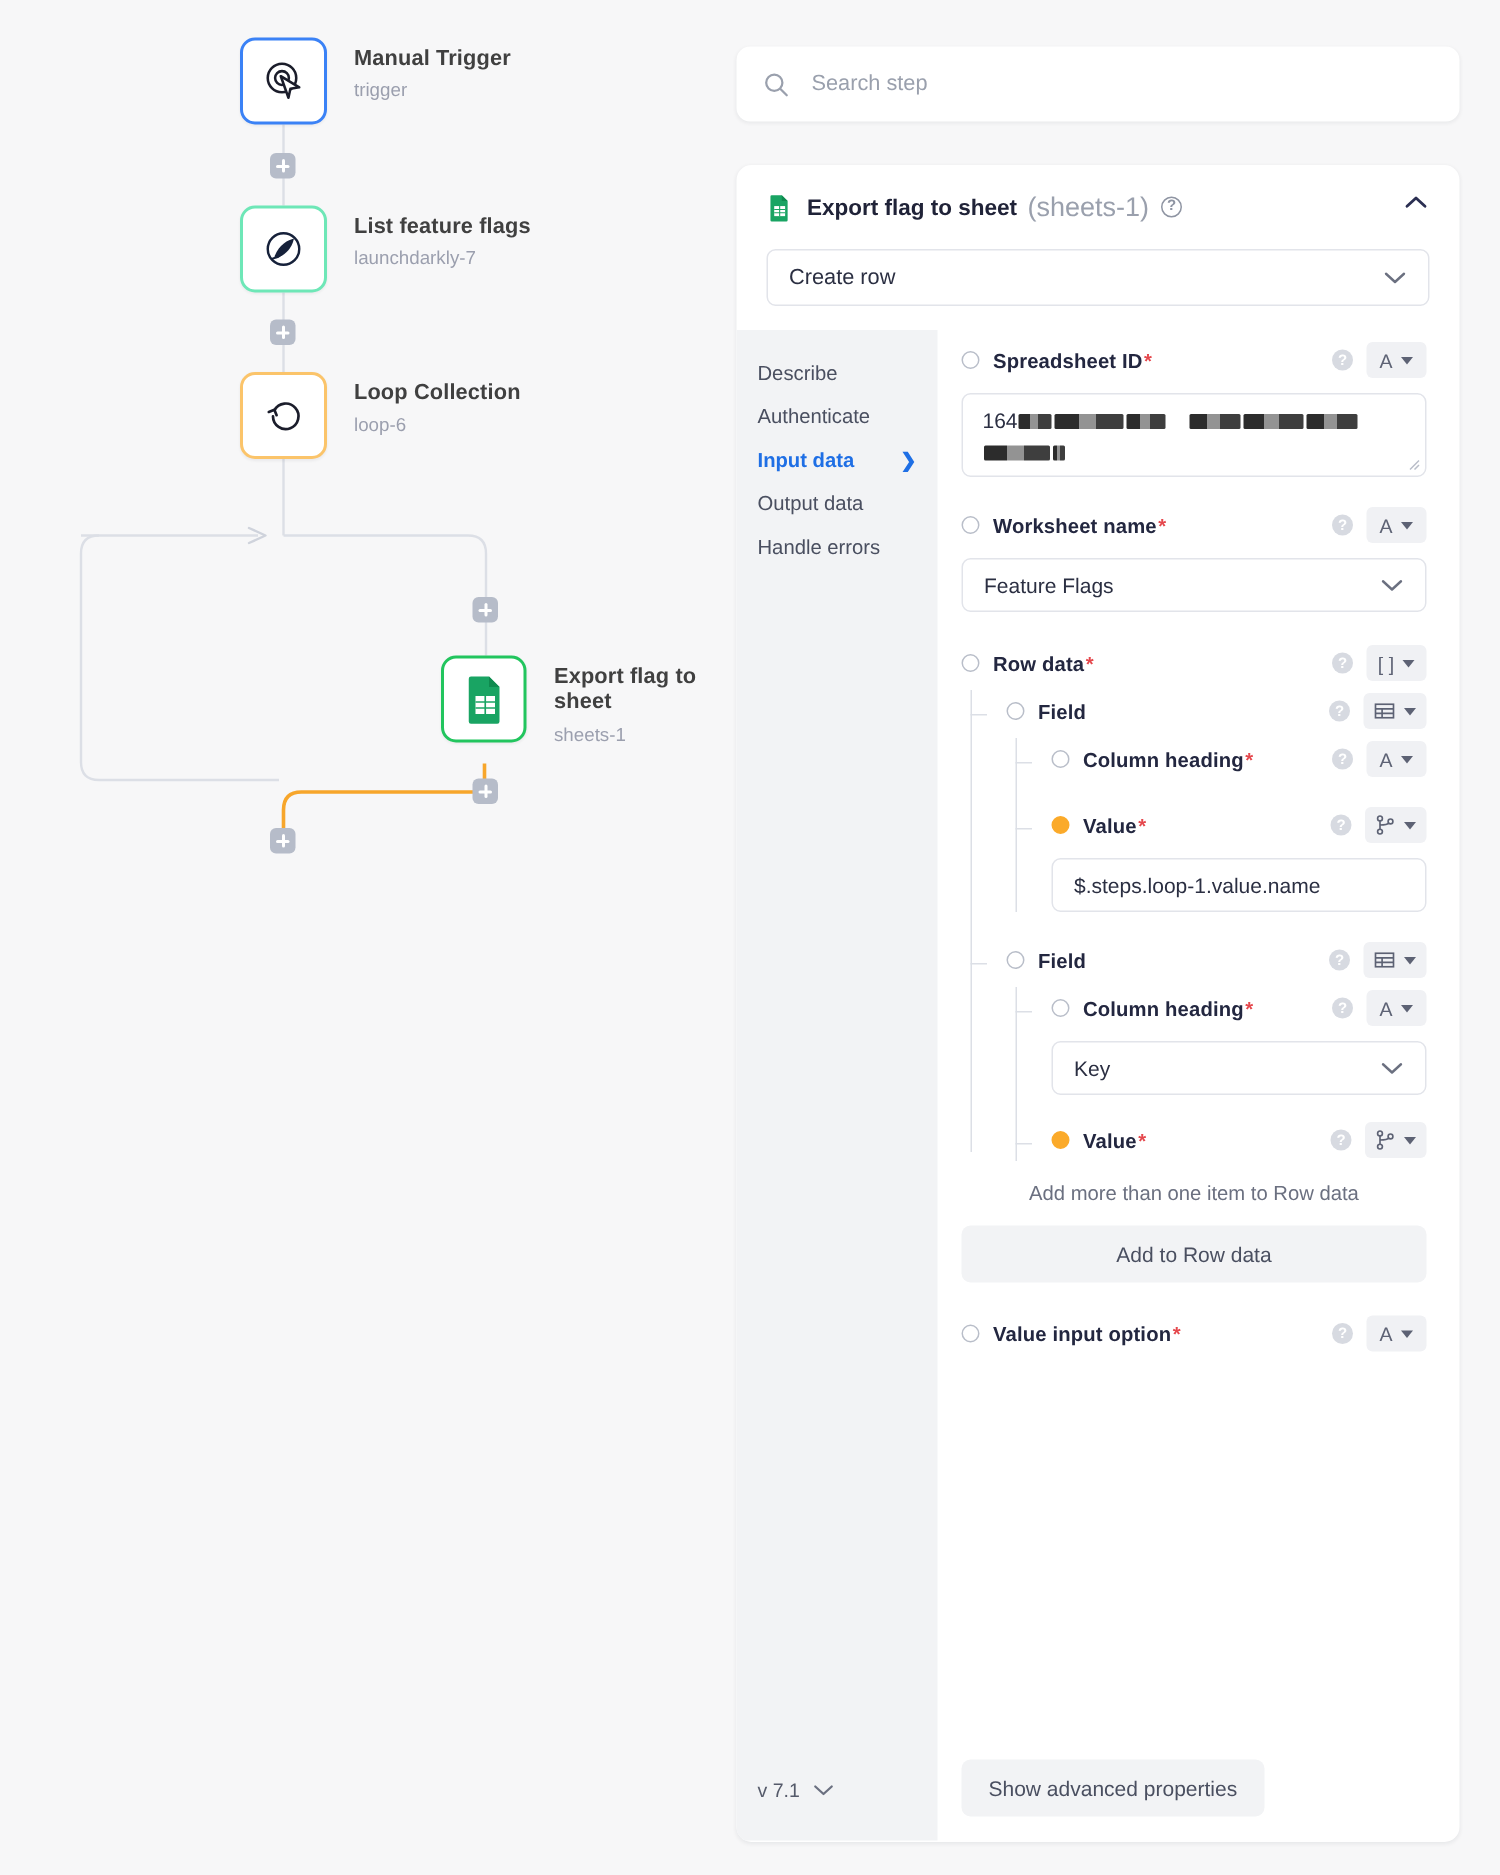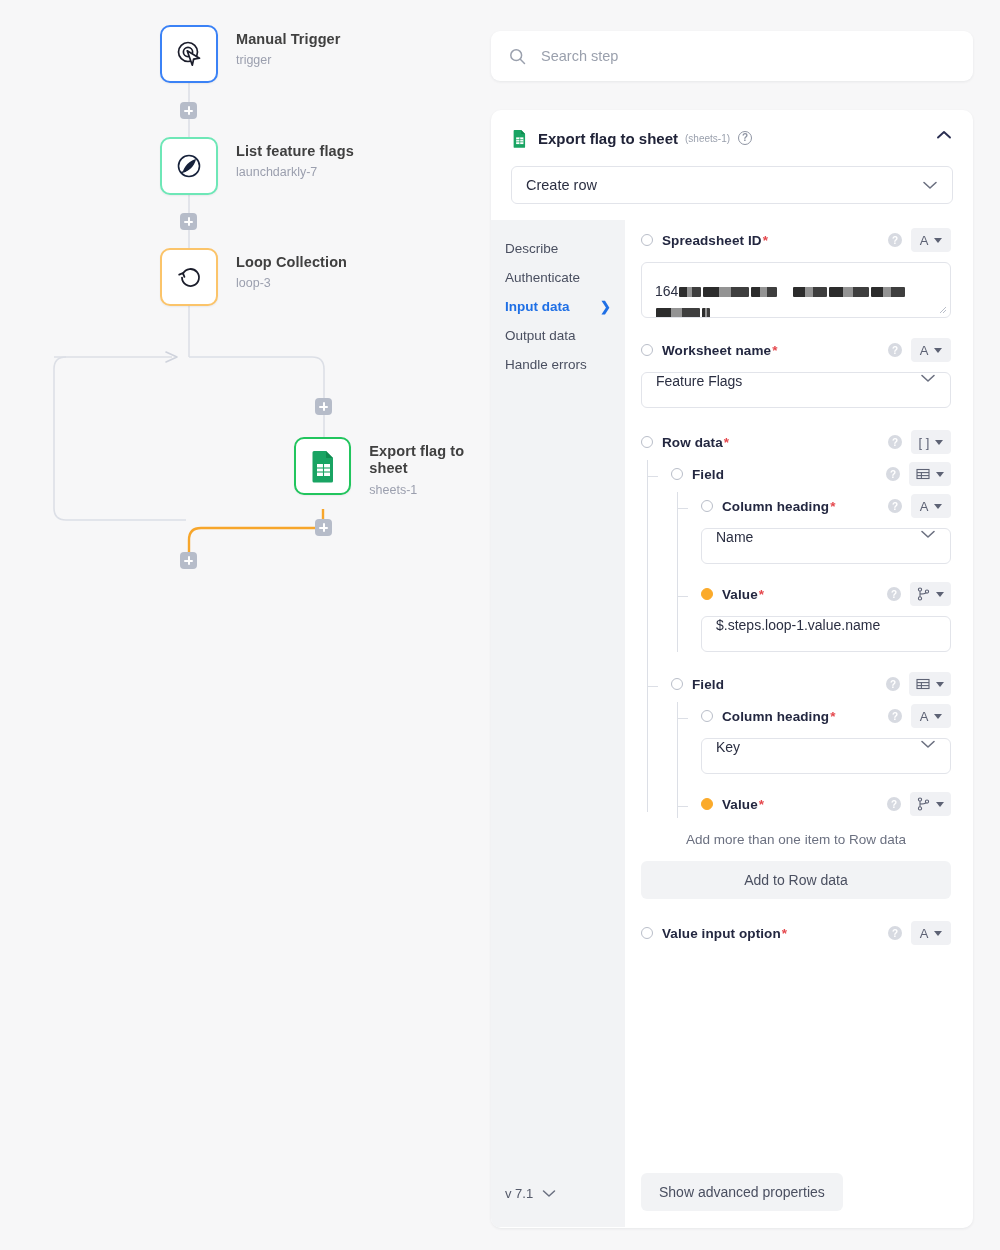--- a/index.html
+++ b/index.html
@@ -53,21 +53,21 @@
   }
   .search-input::placeholder { color:#9aa0ad; }
 
   .panel-card {
     position:absolute; left:6px; top:110px; width:482px; height:1118px;
     background:#fff; border-radius:10px; box-shadow:0 1px 3px rgba(16,24,40,.07);
     overflow:hidden;
   }
   .panel-head { height:56px; display:flex; align-items:center; padding:0 20px; }
   .panel-title { font-size:15px; font-weight:700; color:#202338; margin-left:10px; }
-  .panel-sub { font-size:10px; color:#9aa0ad; margin-left:7px; }
+  .panel-sub { font-size:18px; color:#9aa0ad; margin-left:7px; }
   .help-circ {
     width:14px; height:14px; border-radius:50%; border:1.4px solid #8f95a3;
     display:inline-flex; align-items:center; justify-content:center;
     font-size:10px; color:#8f95a3; margin-left:8px; font-weight:700; line-height:1;
   }
   .collapse-btn { margin-left:auto; cursor:pointer; }
 
   .action-select {
     margin:0 20px; height:38px; border:1px solid #e2e4ea; border-radius:6px;
     display:flex; align-items:center; padding:0 14px; font-size:14.5px; color:#2b2f42;
@@ -100,27 +100,27 @@
   }
   .typesel {
     min-width:40px; height:24px; background:#f0f1f4; border-radius:4px;
     display:flex; align-items:center; justify-content:center; gap:6px;
     padding:0 7px; color:#5d6274; font-size:13px; cursor:pointer;
   }
   .caret { width:0;height:0;border-left:4px solid transparent;border-right:4px solid transparent;border-top:5px solid #5d6274; }
 
   .field-box {
     border:1px solid #e2e4ea; border-radius:6px; background:#fff;
-    min-height:36px; display:flex; padding:0 14px;
+    min-height:36px; display:flex; align-items:center; padding:0 14px;
     font-size:14px; color:#2b2f42; margin-top:8px;
   }
   .field-box .chev { margin-left:auto; }
   .textarea-box {
     border:1px solid #e2e4ea; border-radius:6px; background:#fff;
-    height:56px; padding:18px 13px; margin-top:8px; position:relative; overflow:hidden;
+    height:56px; padding:7px 13px; margin-top:8px; position:relative; overflow:hidden;
     font-size:14px; color:#2b2f42; line-height:1.45;
   }
   .resize-grip { position:absolute; right:3px; bottom:3px; width:8px; height:8px; }
 
   
   .redact { display:inline-block; height:10px; vertical-align:middle; margin:0 1px;
             background:linear-gradient(90deg,#1b1b1b 0 35%, #8a8a8a 35% 60%, #2e2e2e 60% 100%);
             opacity:.92; filter:blur(.4px); border-radius:1px; }
 
   
@@ -194,21 +194,21 @@
 
   <div class="node" style="left:160px; top:248px;">
     <div class="node-box amber">
       <svg width="30" height="30" viewBox="0 0 30 30">
         <path d="M9 11.5 A8.5 8.5 0 1 1 8 15.6" fill="none" stroke="#1b1d2b" stroke-width="1.8" stroke-linecap="round"></path>
         <path d="M5.2 12.6 L8.9 11.2 L10.4 14.8" fill="none" stroke="#1b1d2b" stroke-width="1.8" stroke-linecap="round" stroke-linejoin="round"></path>
       </svg>
     </div>
     <div class="node-text">
       <div class="node-title">Loop Collection</div>
-      <div class="node-sub">loop-3</div>
+      <div class="node-sub">loop-6</div>
     </div>
   </div>
 
   <div class="node" style="left:294px; top:437px;">
     <div class="node-box greenstrong">
       <svg width="30" height="34" viewBox="0 0 30 34">
         <path d="M6 2 h12 l7 7 v23 a1.5 1.5 0 0 1 -1.5 1.5 h-17.5 a1.5 1.5 0 0 1 -1.5 -1.5 v-28.5 a1.5 1.5 0 0 1 1.5 -1.5 z" fill="#19a463"></path>
         <path d="M18 2 l7 7 h-7 z" fill="#0f8a4f"></path>
         <rect x="9" y="15" width="13" height="12" fill="#fff"></rect>
         <g stroke="#19a463" stroke-width="1.1">
@@ -380,26 +380,20 @@
                 <div class="prop-row">
                   <span class="bullet"></span>
                   <span class="prop-label"><span>Column heading</span><span class="req">*</span></span>
                   <span class="prop-right">
                     <span class="qmark">?</span>
                     <span class="typesel">
                       <span>A</span>
                         <i class="caret"></i>
                     </span>
                   </span>
-                </div>
-                <div class="field-box">
-                  <span>Name</span>
-                  <svg class="chev" width="16" height="10" viewBox="0 0 16 10">
-                    <path d="M2 2.5 L8 8 L14 2.5" fill="none" stroke="#6b7080" stroke-width="1.6" stroke-linecap="round" stroke-linejoin="round"></path>
-                  </svg>
                 </div>
               </div>
 
               <div style="position:relative; padding-left:30px; margin-top:16px;">
                 <div class="tick" style="left:6px; top:16px;"></div>
                 <div class="prop-row">
                   <span class="bullet filled"></span>
                   <span class="prop-label"><span>Value</span><span class="req">*</span></span>
                   <span class="prop-right">
                     <span class="qmark">?</span>

